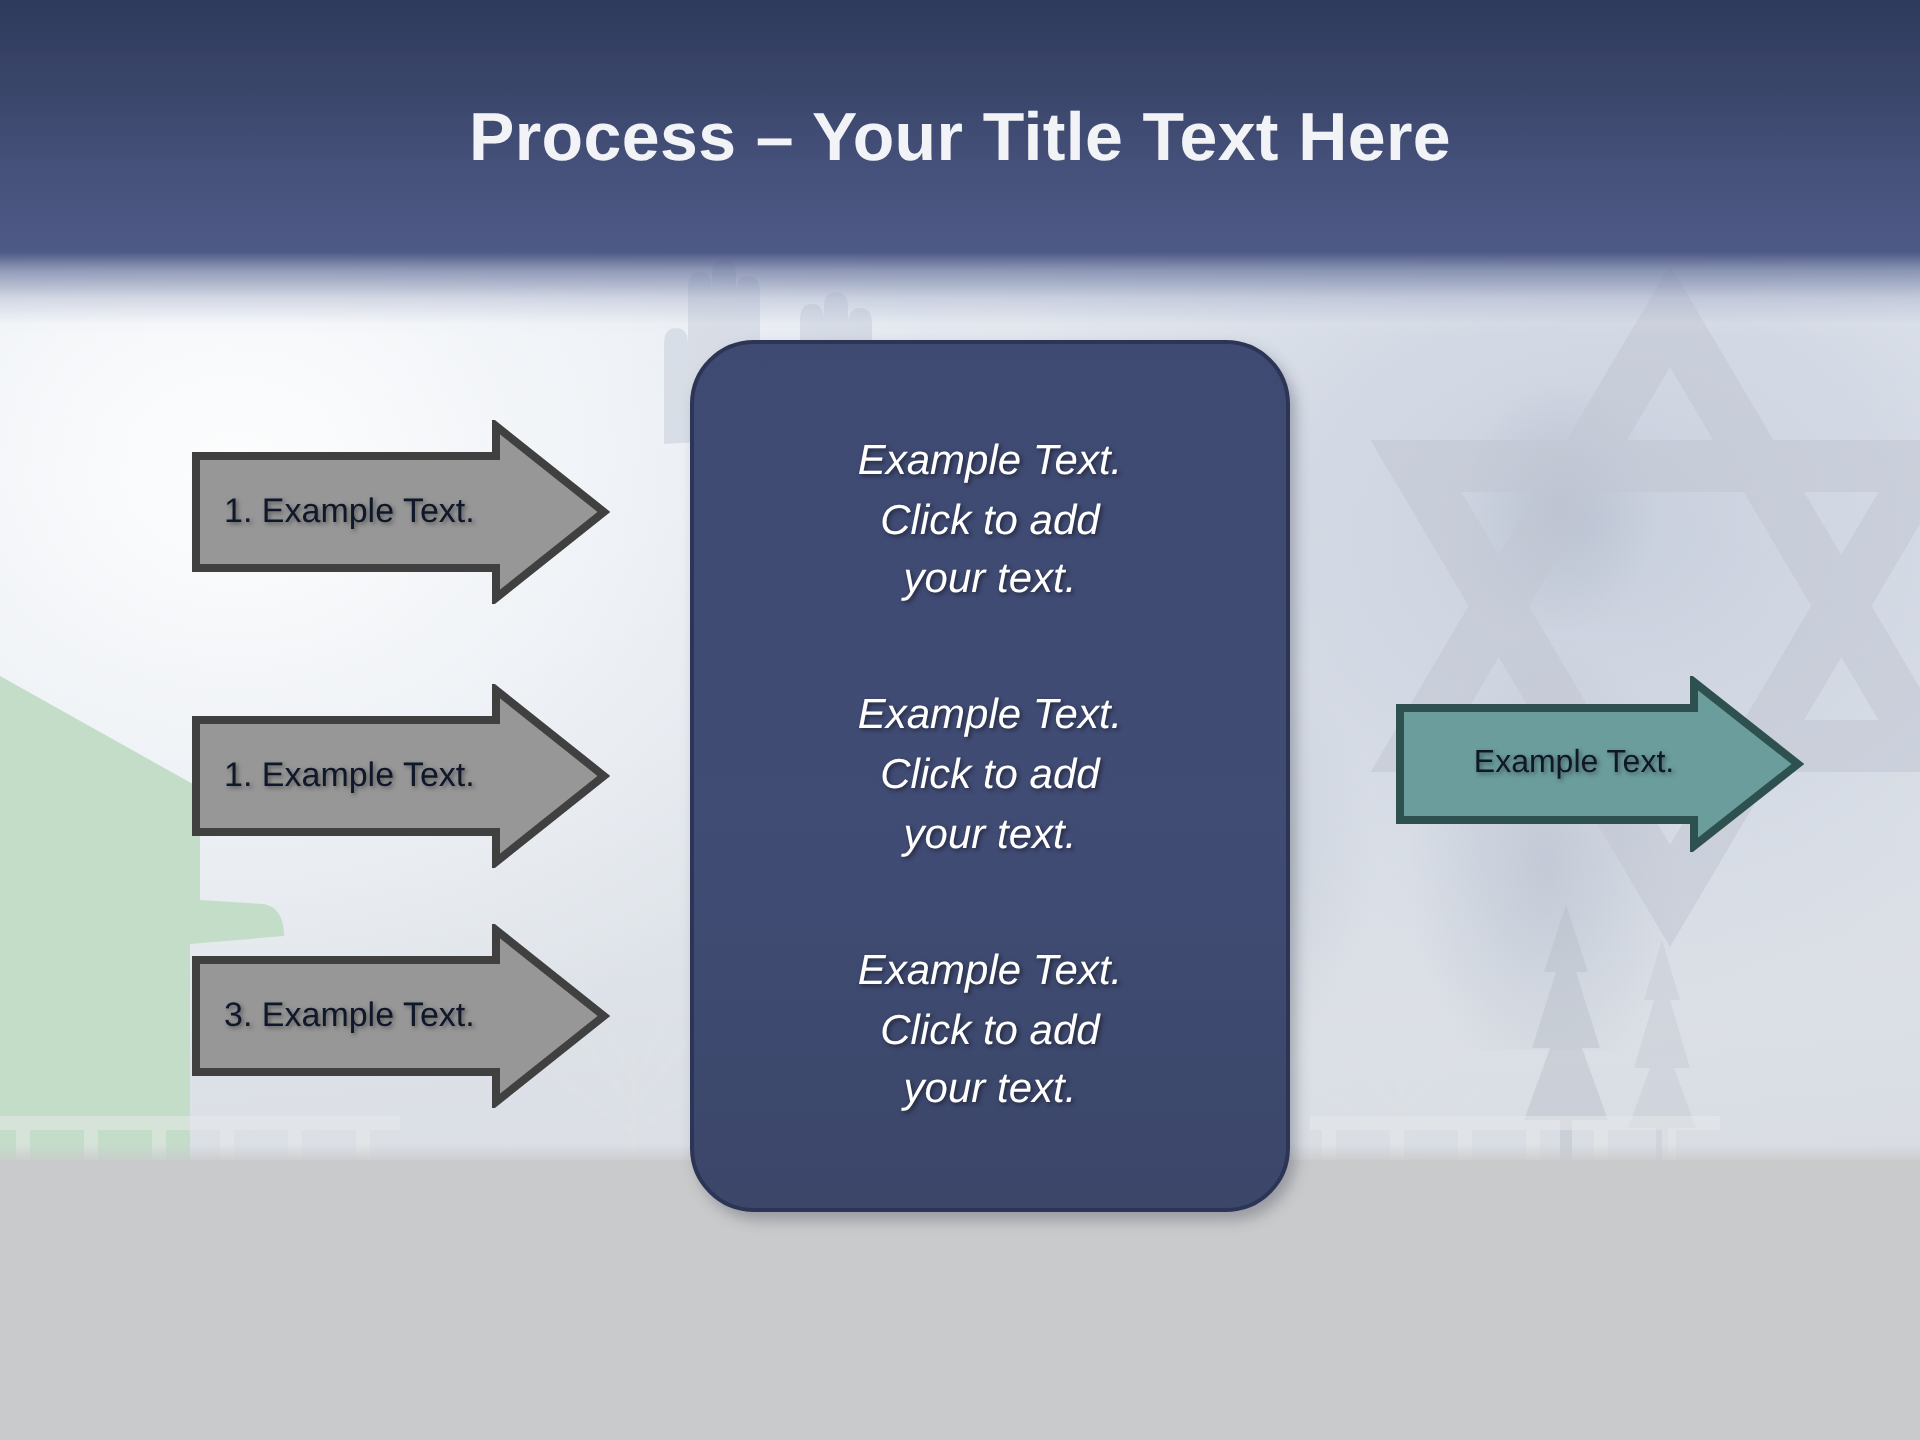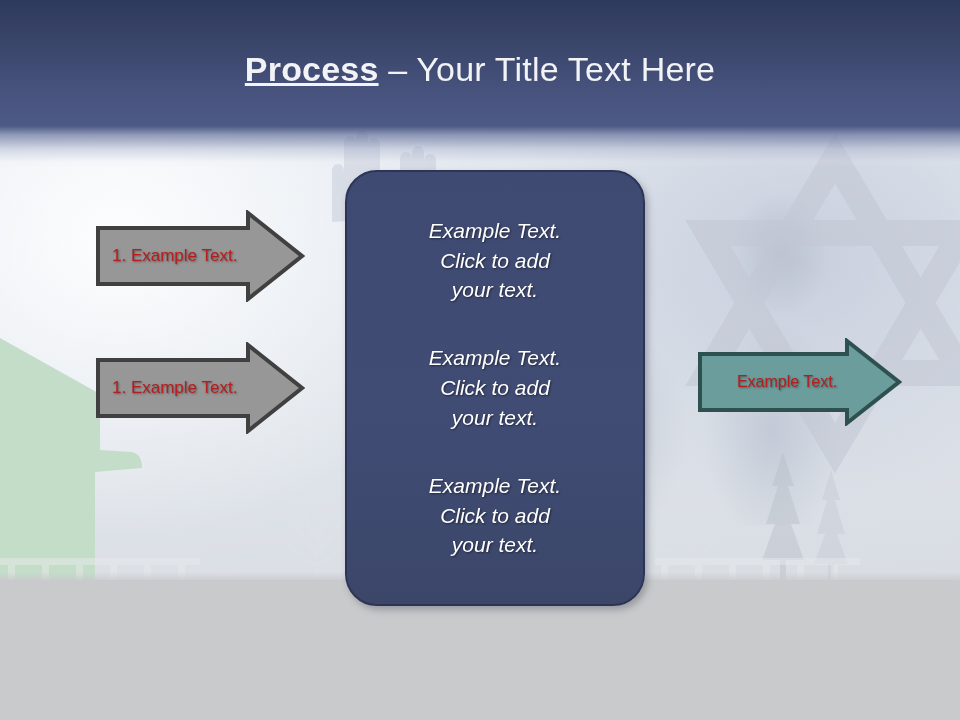--- a/index.html
+++ b/index.html
@@ -107,30 +107,30 @@
                rgba(170,178,203,.45) 55%,rgba(225,229,238,.12) 85%,rgba(232,236,242,0) 100%);
   }
   .title{
     position:absolute;left:0;top:50px;width:960px;
     text-align:center;
     color:#f2f3f6;
     font-size:34px;
     letter-spacing:.2px;
     white-space:nowrap;
   }
-  .title .bold{font-weight:bold;text-decoration:underline;}
-  .title .rest{font-weight:normal;margin-top:36px;}
+  .title .bold{font-weight:bold;}
+  .title .rest{font-weight:bold;margin-top:36px;}
 
   
   .arrow{position:absolute;}
   .arrow svg{display:block;position:absolute;left:0;top:0;}
   .arrow .label{
     position:absolute;left:0;top:0;height:100%;
     display:flex;align-items:center;
-    color:#b91c1c;
+    color:#0f172a;
     font-size:17px;
     text-shadow:1px 1px 2px rgba(40,40,40,.55);
     white-space:nowrap;
     pointer-events:none;
   }
 
   .arrow-grey{width:210px;height:92px;}
   .arrow-grey .label{padding-left:17px;width:175px;}
 
   .a1{left:95px;top:210px;}
@@ -272,20 +272,26 @@
     <div class="label">1. Example Text.</div>
   </div>
 
   <div class="arrow arrow-grey a2">
     <svg width="210" height="92" viewBox="0 0 210 92" xmlns="http://www.w3.org/2000/svg">
       <polygon points="3,18 153,18 153,3 207,46 153,89 153,74 3,74" fill="#979797" stroke="#404040" stroke-width="4" stroke-linejoin="miter"></polygon>
     </svg>
     <div class="label">1. Example Text.</div>
   </div>
 
+  <div class="arrow arrow-grey a3">
+    <svg width="210" height="92" viewBox="0 0 210 92" xmlns="http://www.w3.org/2000/svg">
+      <polygon points="3,18 153,18 153,3 207,46 153,89 153,74 3,74" fill="#979797" stroke="#404040" stroke-width="4" stroke-linejoin="miter"></polygon>
+    </svg>
+    <div class="label">3. Example Text.</div>
+  </div>
 
   <div class="centre-box">
     <div class="centre-par">Example Text.
 Click  to add
 your text.</div>
     <div class="centre-par">Example Text.
 Click  to add
 your text.</div>
     <div class="centre-par">Example Text.
 Click  to add

